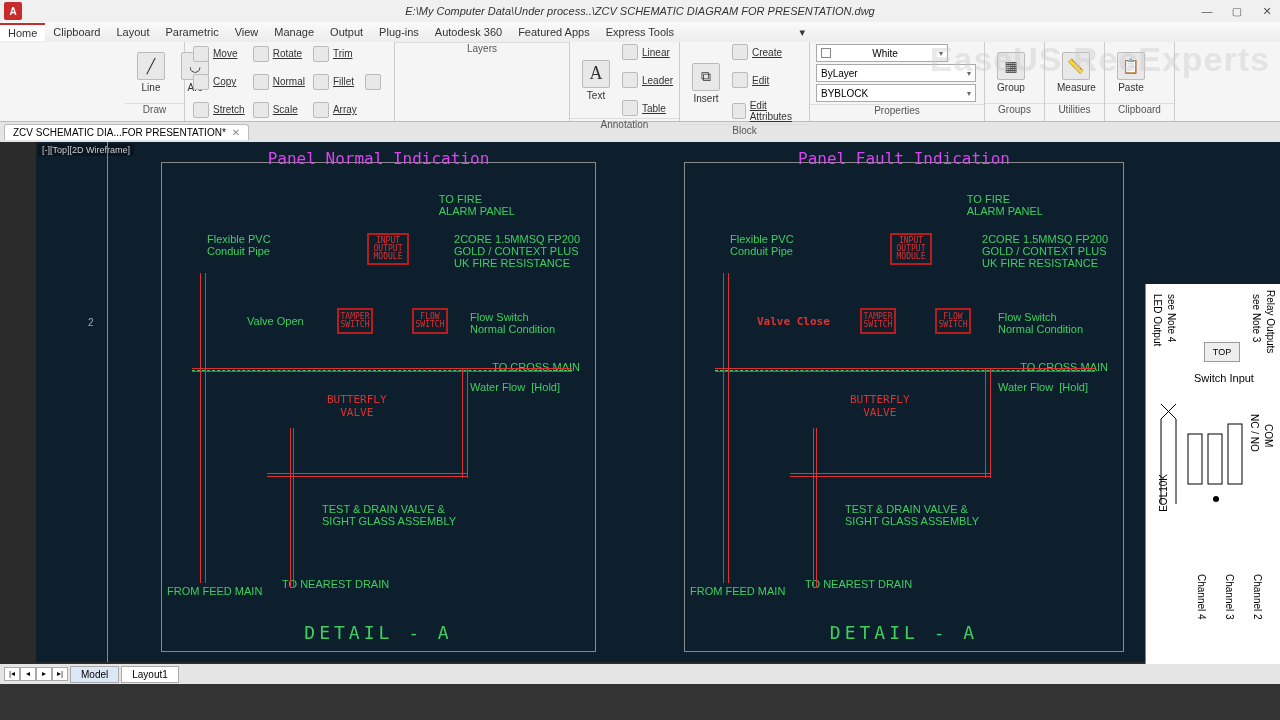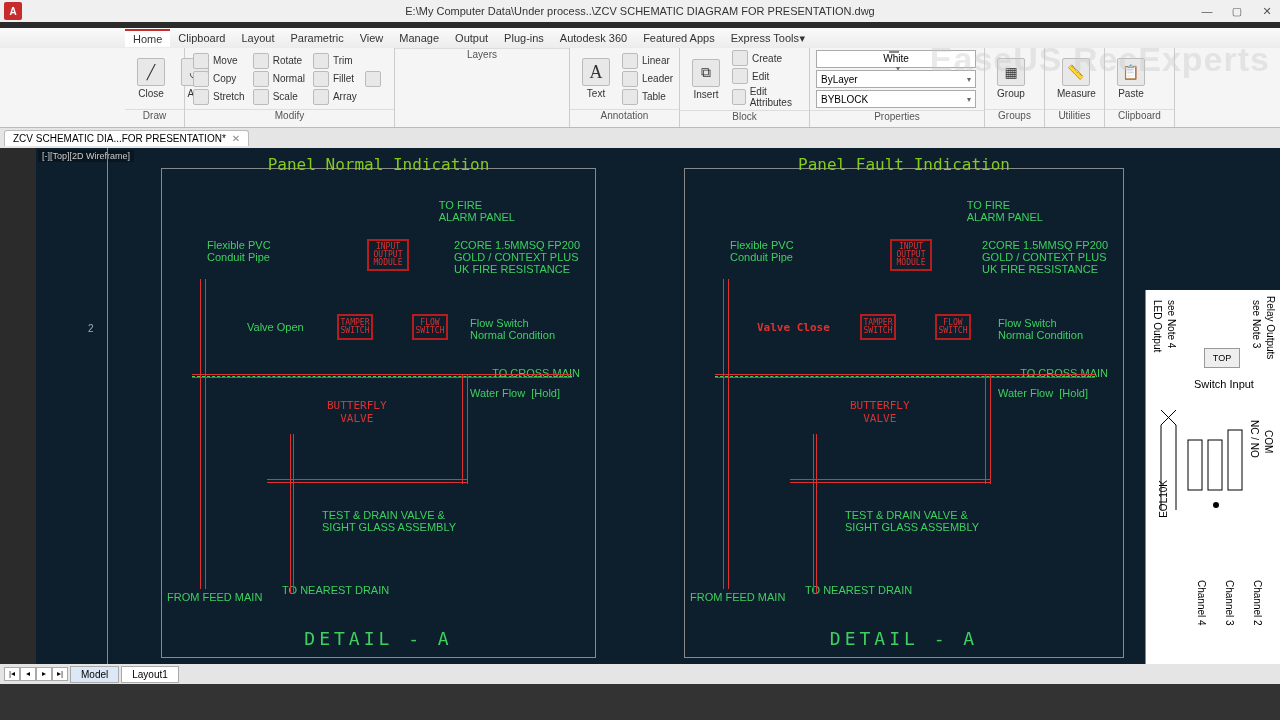--- a/index.html
+++ b/index.html
@@ -1,58 +1,58 @@
 <!DOCTYPE html>
 <html><head>
 <meta charset="utf-8">
 <style>
 * { margin: 0; padding: 0; box-sizing: border-box; font-family: "Segoe UI", Tahoma, sans-serif; }
 body { width: 1280px; height: 720px; background: #2b2b2b; overflow: hidden; position: relative; }
 
 .titlebar { height: 22px; background: #f0f0f0; display: flex; align-items: center; position: relative; font-size: 11px; }
 .titlebar .app-icon { width: 18px; height: 18px; background: #c82b2b; margin: 0 4px; border-radius: 2px; display: flex; align-items: center; justify-content: center; color: #fff; font-weight: bold; font-size: 10px; }
-.titlebar .title { position: absolute; left: 50%; transform: translateX(-50%); color: #333; }
+.titlebar .title { position: absolute; left: 50%; transform: translateX(-50%); color: #333; font-style: italic; }
 .titlebar .win-btns { position: absolute; right: 2px; display: flex; gap: 8px; }
 .titlebar .win-btns span { width: 22px; text-align: center; color: #555; cursor: default; }
 
-.menubar { height: 20px; background: linear-gradient(#fafafa,#ececec); display: flex; align-items: center; padding-left: 125px; font-size: 11px; color: #333; position: relative; margin-top: 6px; }
+.menubar { height: 20px; background: linear-gradient(#fafafa,#ececec); display: flex; align-items: center; font-size: 11px; color: #333; position: relative; }
 .menubar .tab { padding: 2px 8px; cursor: default; }
 .menubar .tab.active { background: #fff; border-top: 2px solid #c82b2b; }
 .menubar .dd { position: absolute; right: 475px; }
 
 .ribbon { height: 80px; background: #f5f5f5; display: flex; border-bottom: 1px solid #bbb; position: relative; }
 .logo-badge { position: absolute; left: 30px; top: -2px; width: 92px; height: 92px; background: #d10b6e; border: 3px solid #0a2d75; z-index: 10; display: flex; align-items: center; justify-content: center; }
 .logo-badge .inner { font-size: 9px; color: #fff; background: #ffcc00; color: #000; padding: 2px 4px; font-weight: bold; border: 1px solid #000; }
 
 .panel { border-right: 1px solid #ccc; display: flex; flex-direction: column; }
 .panel .body { flex: 1; display: flex; align-items: center; padding: 2px 6px; gap: 4px; }
 .panel .label { height: 18px; font-size: 10px; color: #555; text-align: center; border-top: 1px solid #ddd; }
 .big-btn { display: flex; flex-direction: column; align-items: center; gap: 2px; font-size: 10px; color: #333; padding: 2px 6px; }
 .big-btn .ico { width: 28px; height: 28px; background: #e8e8e8; border: 1px solid #bbb; border-radius: 2px; display: flex; align-items: center; justify-content: center; font-size: 14px; }
-.small-row { display: flex; flex-direction: column; gap: 2px; font-size: 10px; color: #333; }
+.small-row { display: flex; flex-direction: column; gap: 12px; font-size: 10px; color: #333; text-decoration: underline; }
 .small-row .item { display: flex; align-items: center; gap: 4px; padding: 0 2px; }
 .small-row .ico { width: 16px; height: 16px; background: #e8e8e8; border: 1px solid #bbb; border-radius: 2px; }
 .combo { height: 18px; border: 1px solid #aaa; background: #fff; font-size: 10px; padding: 0 4px; display: flex; align-items: center; justify-content: space-between; }
 .combo::after { content: "▾"; font-size: 8px; color: #666; margin-left: 4px; }
 
 .watermark { position: absolute; right: 10px; top: 40px; font-size: 34px; font-weight: bold; color: rgba(200,200,200,0.4); z-index: 5; letter-spacing: 1px; }
 
 .doc-tab { height: 20px; background: #e5e5e5; display: flex; align-items: center; padding-left: 4px; font-size: 10px; }
 .doc-tab .tab { background: #fff; border: 1px solid #bbb; border-bottom: none; padding: 2px 8px; border-radius: 3px 3px 0 0; display: flex; align-items: center; gap: 6px; }
 .doc-tab .close { color: #888; font-size: 10px; }
 
 .canvas-area { position: relative; height: 520px; background: #0d1f2d; margin-left: 36px; }
 .vp-label { position: absolute; left: 2px; top: 2px; font-size: 9px; color: #ccc; background: rgba(0,0,0,0.3); padding: 1px 4px; }
 .ruler-v { position: absolute; left: 48px; top: 0; bottom: 0; width: 24px; border-right: 1px solid #888; }
 .ruler-v .mark { position: absolute; left: 4px; color: #aaa; font-size: 10px; }
 
 .schematic { position: absolute; border: 1px solid #888; background: #0d1f2d; }
 .schematic.left { left: 125px; top: 20px; width: 435px; height: 490px; }
 .schematic.right { left: 648px; top: 20px; width: 440px; height: 490px; }
-.sch-title { position: absolute; top: -14px; left: 50%; transform: translateX(-50%); color: #84cc16; font-size: 16px; font-family: monospace; white-space: nowrap; }
+.sch-title { position: absolute; top: -14px; left: 50%; transform: translateX(-50%); color: #d946ef; font-size: 16px; font-family: monospace; white-space: nowrap; }
 .g-text { position: absolute; color: #3fcf5f; font-size: 11px; font-family: Liberation Sans, sans-serif; white-space: pre; }
 .r-text { position: absolute; color: #e03030; font-size: 11px; font-family: monospace; white-space: pre; }
 .detail { position: absolute; bottom: 8px; left: 50%; transform: translateX(-50%); color: #3fcf5f; font-size: 18px; font-family: monospace; letter-spacing: 4px; }
 .r-box { position: absolute; border: 2px solid #b91c1c; color: #e03030; font-size: 8px; text-align: center; display: flex; align-items: center; justify-content: center; font-family: monospace; line-height: 1; }
 .pipe-h { position: absolute; height: 2px; background: #e03030; }
 .pipe-v { position: absolute; width: 2px; background: #e03030; }
 .dash-h { position: absolute; height: 0; border-top: 1px dashed #3fcf5f; }
 
 .side-panel { position: absolute; right: 0; top: 142px; width: 135px; height: 520px; background: #fff; border-left: 1px solid #888; font-size: 9px; overflow: hidden; }
 .side-panel .cube { position: absolute; right: 40px; top: 58px; width: 36px; height: 20px; border: 1px solid #999; background: #eee; font-size: 9px; text-align: center; line-height: 18px; }
@@ -101,21 +101,21 @@
 </div>
 
 <div class="watermark">EaseUS RecExperts</div>
 
 <div class="ribbon">
 
   <div class="panel" style="width:185px; padding-left:125px;">
     <div class="body">
       <div class="big-btn">
           <div class="ico">╱</div>
-          <span>Close</span>
+          <span>Line</span>
         </div>
       <div class="big-btn">
           <div class="ico">◡</div>
           <span>Arc</span>
         </div>
     </div>
     <div class="label">Draw</div>
   </div>
 
   <div class="panel" style="width:210px;">
@@ -161,21 +161,20 @@
             <span class="ico"></span>
             <span>Array</span>
           </div>
       </div>
       <div class="small-row">
           <div class="item">
             <span class="ico"></span>
           </div>
         </div>
     </div>
-    <div class="label">Modify</div>
   </div>
 
   <div class="panel" style="width:175px;">
     <div class="label">Layers</div>
   </div>
 
   <div class="panel" style="width:110px;">
     <div class="body">
       <div class="big-btn">
           <div class="ico" style="font-size:18px;font-family:serif;">A</div>
@@ -218,21 +217,21 @@
             <span class="ico"></span>
             <span>Edit Attributes</span>
           </div>
       </div>
     </div>
     <div class="label">Block</div>
   </div>
 
   <div class="panel" style="width:175px;">
     <div class="body" style="flex-direction:column; align-items:stretch; gap:2px;">
-      <div class="combo" style="width:160px;flex-direction:column;">
+      <div class="combo" style="width:132px;">
           <span style="width:10px;height:10px;background:#fff;border:1px solid #888;display:inline-block;margin-right:4px;"></span>
           <span>White</span>
         </div>
       <div class="combo" style="width:160px;">ByLayer</div>
       <div class="combo" style="width:160px;">BYBLOCK</div>
     </div>
     <div class="label">Properties</div>
   </div>
 
   <div class="panel" style="width:60px;">

